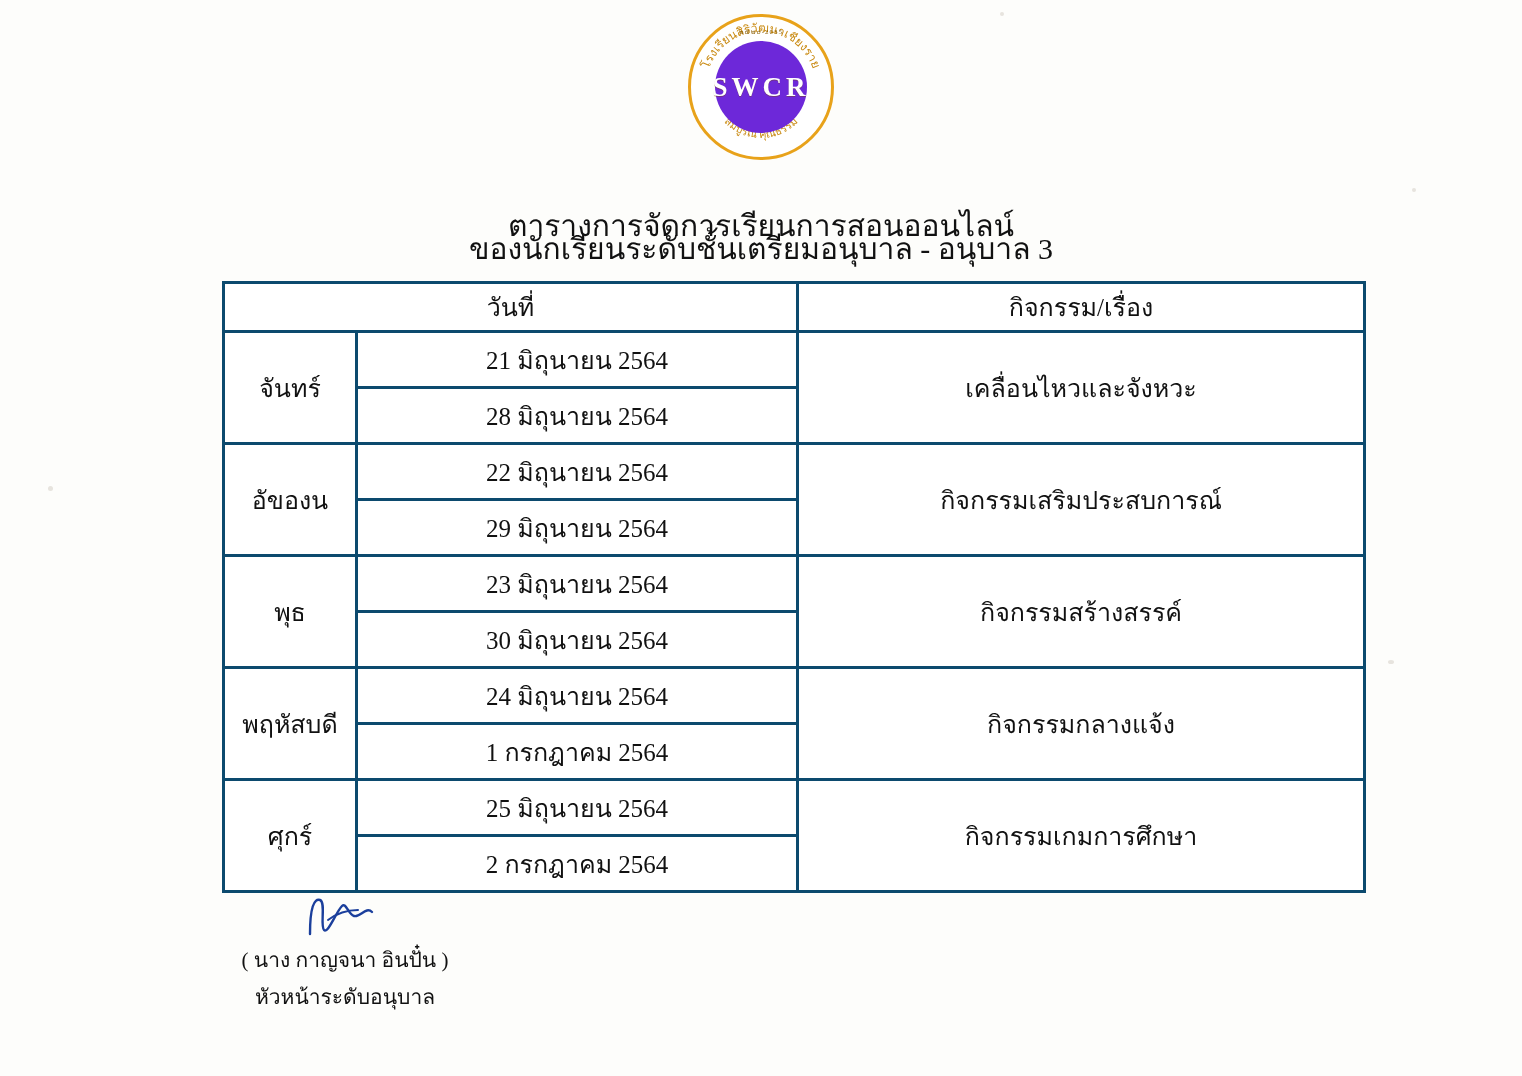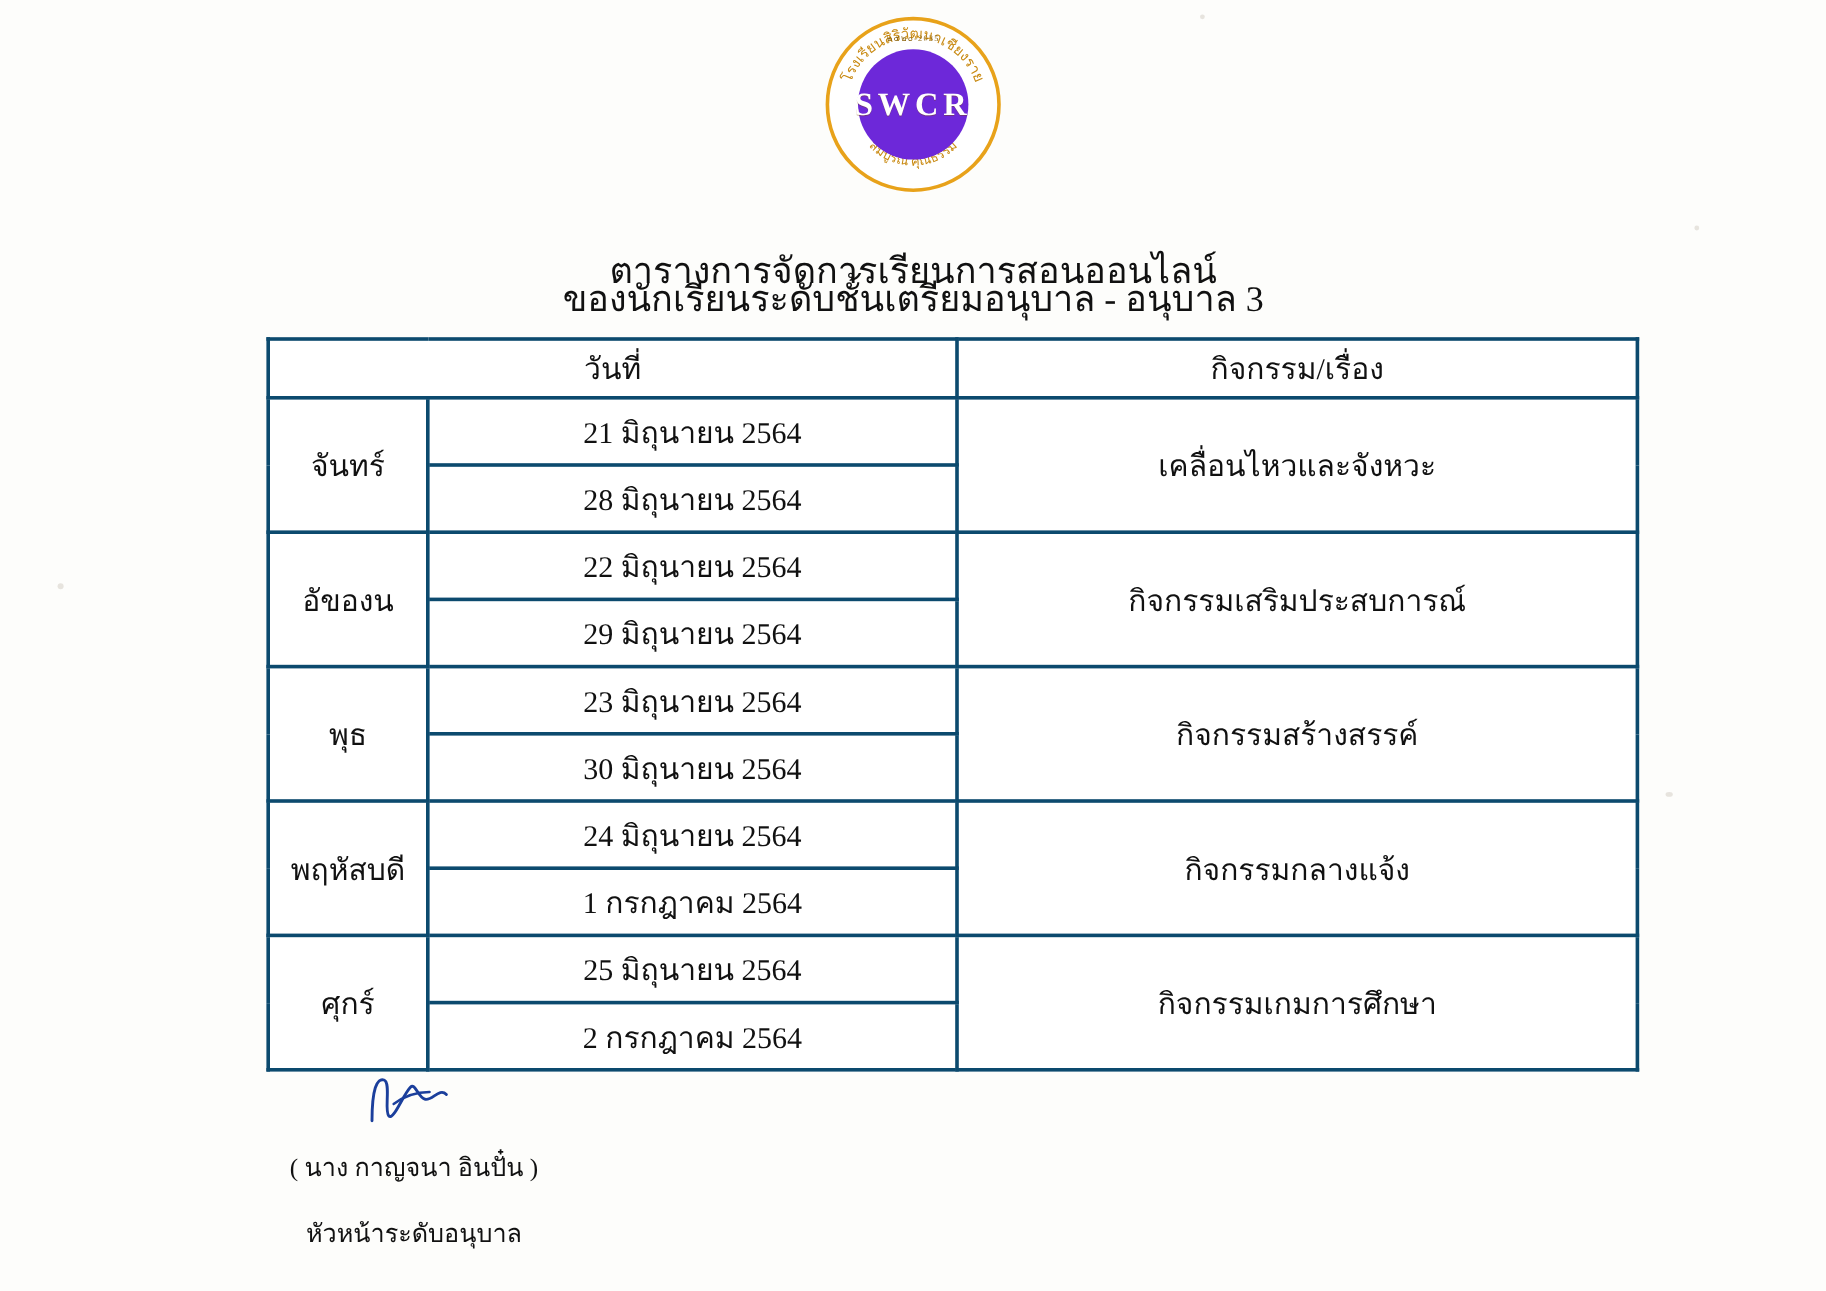--- a/index.html
+++ b/index.html
@@ -150,26 +150,26 @@
   }
   .sig-scribble {
     height: 54px;
     display: flex;
     align-items: flex-end;
     justify-content: center;
   }
   .sig-scribble svg { display: block; }
   .sig-name {
     font-size: 21px;
-    margin-top: 16px;
+    margin-top: 3px;
     font-family: "Liberation Serif", serif;
   }
   .sig-role {
     font-size: 21px;
-    margin-top: 22px;
+    margin-top: 4px;
     font-family: "Liberation Serif", serif;
   }
 
   
   .speck {
     position: absolute;
     background: #ddd9d2;
     border-radius: 50%;
     opacity: .7;
   }

